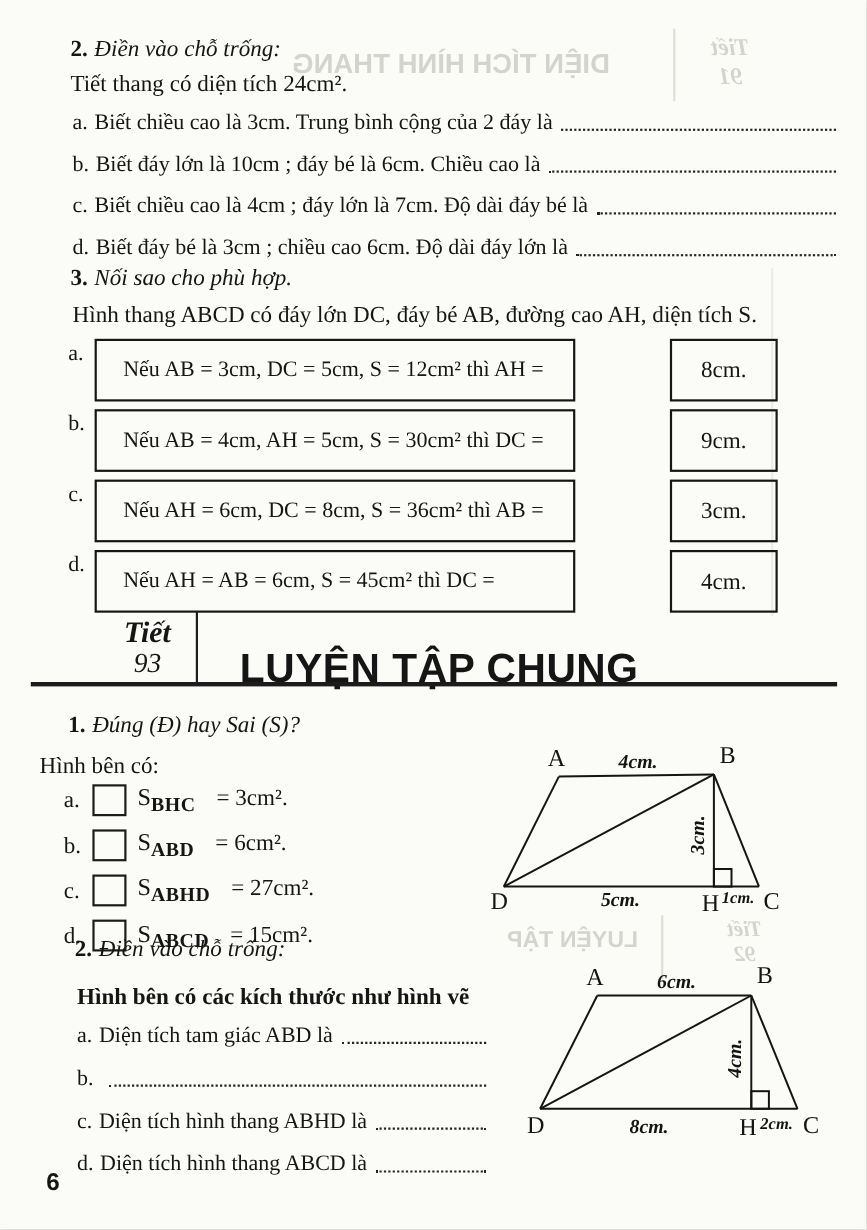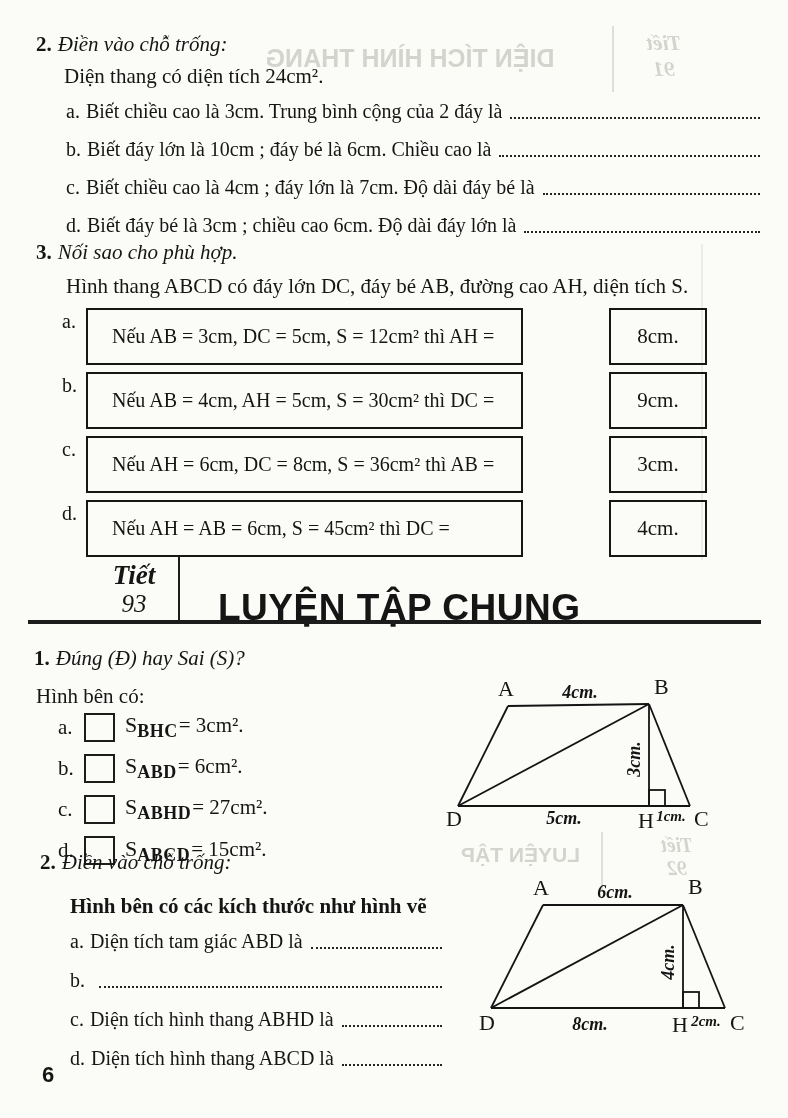--- a/index.html
+++ b/index.html
@@ -7,21 +7,21 @@
     position:relative;width:788px;height:1118px;background:#fbfbf8;
     font-family:"Liberation Serif","DejaVu Serif",serif;color:#151515;
     overflow:hidden;box-shadow:0 0 6px rgba(0,0,0,.3);
   }
   
   .bleed{position:absolute;color:#b5b5ae;opacity:.55;transform:scaleX(-1);
          filter:blur(.5px);white-space:nowrap;pointer-events:none;}
   .bleed-sans{font-family:"Liberation Sans","DejaVu Sans",sans-serif;font-weight:bold;}
   .bleed-line{position:absolute;background:#c3c3bc;opacity:.5;pointer-events:none;}
   
-  .exheading{position:absolute;font-size:21px;white-space:nowrap;}
+  .exheading{position:absolute;font-size:21px;white-space:nowrap;margin-left:28px;}
   .exheading .num{font-weight:bold;font-style:normal;}
   .exheading .ttl{font-style:italic;margin-left:6px;}
   .intro{position:absolute;font-size:21px;white-space:nowrap;}
   .itemrow{display:flex;align-items:baseline;font-size:20px;margin-bottom:15px;}
   .itemrow .lbl{margin-right:6px;}
   .dots{flex:1;border-bottom:2.6px dotted #242424;margin-left:8px;
         align-self:flex-end;margin-bottom:4px;min-width:30px;}
   
   .matchrow{display:flex;align-items:flex-start;margin-bottom:7px;}
   .matchrow .lbl{width:24px;font-size:20px;padding-top:2px;}
@@ -41,21 +41,21 @@
     font-family:"Liberation Sans","DejaVu Sans",sans-serif;
     font-weight:bold;font-size:37px;letter-spacing:.5px;white-space:nowrap;}
   .thickrule{position:absolute;left:28px;top:620px;width:733px;height:4px;background:#1c1c1c;}
   
   .ex1row{display:flex;align-items:center;margin-bottom:11px;font-size:21px;}
   .ex1row .lbl{width:26px;}
   .checkbox{width:27px;height:25px;border:2px solid #1c1c1c;margin-right:10px;
             display:inline-block;background:transparent;}
   .sname{font-size:22px;}
   .ssub{font-size:18px;font-weight:bold;letter-spacing:.5px;}
-  .sval{margin-left:1px;}
+  .sval{margin-left:19px;}
   
   .fig{position:absolute;}
   .fig line, .fig rect{stroke:#141414;stroke-width:1.8;fill:none;}
   .vlabel{font-size:22px;fill:#141414;font-family:"Liberation Serif","DejaVu Serif",serif;}
   .dlabel{font-size:18px;fill:#141414;font-style:italic;font-weight:bold;
           font-family:"Liberation Serif","DejaVu Serif",serif;}
   .dlabel-sm{font-size:15px;}
   .pagenum{position:absolute;left:42px;top:1062px;font-size:22px;font-weight:bold;
     font-family:"Liberation Sans","DejaVu Sans",sans-serif;}
 </style>
@@ -68,21 +68,21 @@
   <div class="bleed" style="left:628px;top:30px;width:72px;font-style:italic;font-weight:bold;font-size:22px;text-align:center;"><span>Tiết</span><br><span>91</span></div>
   <div class="bleed-line" style="left:612px;top:26px;width:2px;height:66px;"></div>
   <div class="bleed-line" style="left:701px;top:244px;width:2px;height:316px;opacity:.28;"></div>
   <div class="bleed bleed-sans" style="left:446px;top:843px;width:134px;font-size:21px;">LUYỆN TẬP</div>
   <div class="bleed" style="left:642px;top:834px;width:70px;font-style:italic;font-weight:bold;font-size:20px;text-align:center;"><span>Tiết</span><br><span>92</span></div>
   <div class="bleed-line" style="left:601px;top:832px;width:2px;height:58px;"></div>
 
   <div class="exheading" style="left:36px;top:32px;">
     <span class="num">2.</span><span class="ttl">Điền vào chỗ trống:</span>
   </div>
-  <div class="intro" style="left:64px;top:64px;">Diện thang có diện tích 24cm².</div>
+  <div class="intro" style="left:64px;top:64px;">Tiết thang có diện tích 24cm².</div>
 
   <div style="position:absolute;left:66px;top:100px;width:694px;">
     <div class="itemrow">
       <span class="lbl">a.</span>
       <span>Biết chiều cao là 3cm. Trung bình cộng của 2 đáy là</span>
       <span class="dots"></span>
     </div>
     <div class="itemrow">
       <span class="lbl">b.</span>
       <span>Biết đáy lớn là 10cm ; đáy bé là 6cm. Chiều cao là</span>

